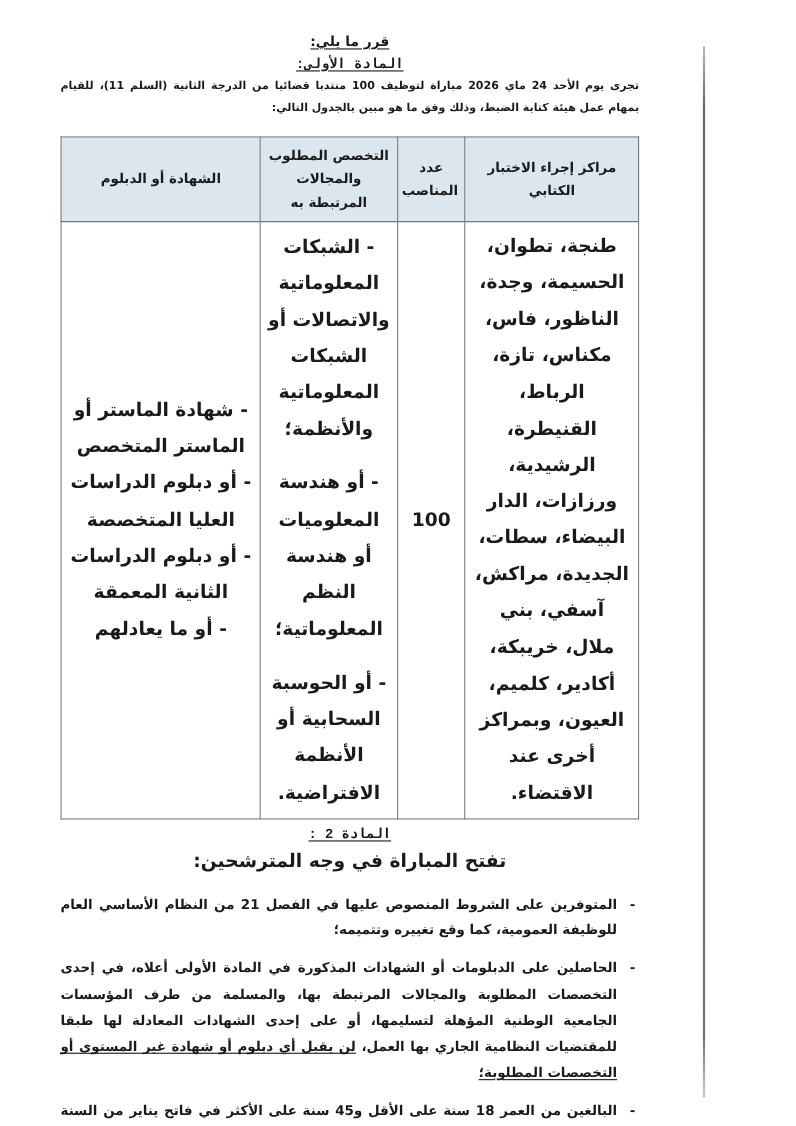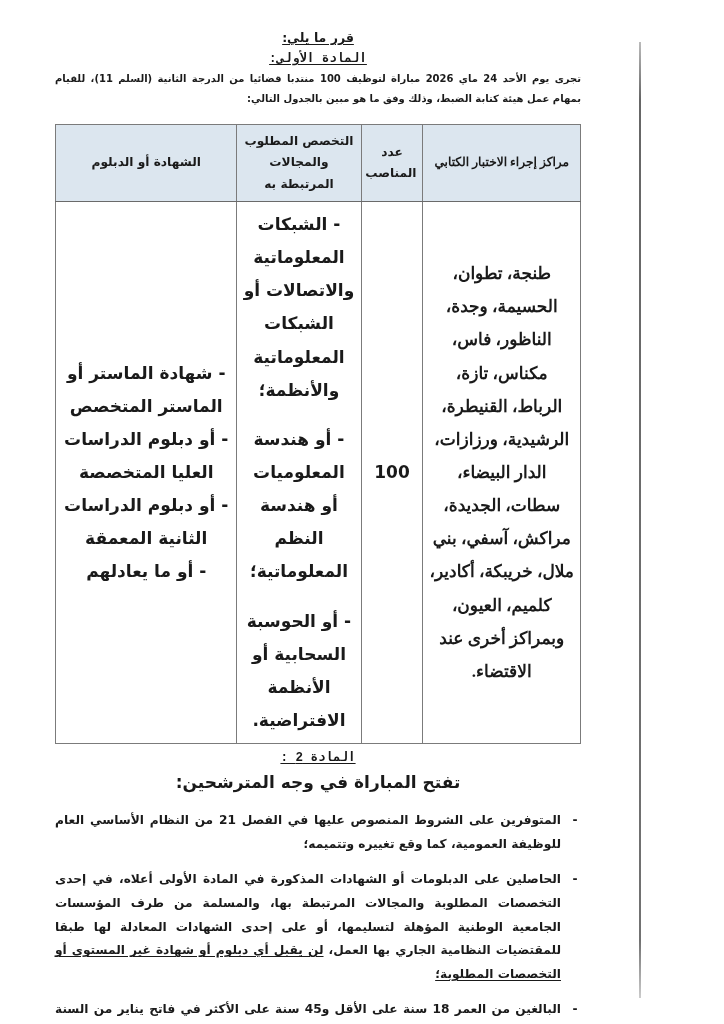--- a/index.html
+++ b/index.html
@@ -84,21 +84,21 @@
     line-height:1.75;
     height:56px;
     border-bottom:1px solid #6a6a6a;
   }
   table.main-table tbody td{
     font-size:17px;
     font-weight:bold;
     line-height:1.95;
     height:330px;
   }
-  .col-centers{width:30.5%;font-family:Liberation Serif, serif;}
+  .col-centers{width:30.5%;}
   .col-count{width:10.5%;}
   .col-spec{width:23.5%;}
   .col-diploma{width:35.5%;}
   .spec-group{margin:0 0 16px 0;}
   .spec-group:last-child{margin-bottom:0;}
   .dip-line{display:block;}
 
   
   .bullet{
     display:flex;

